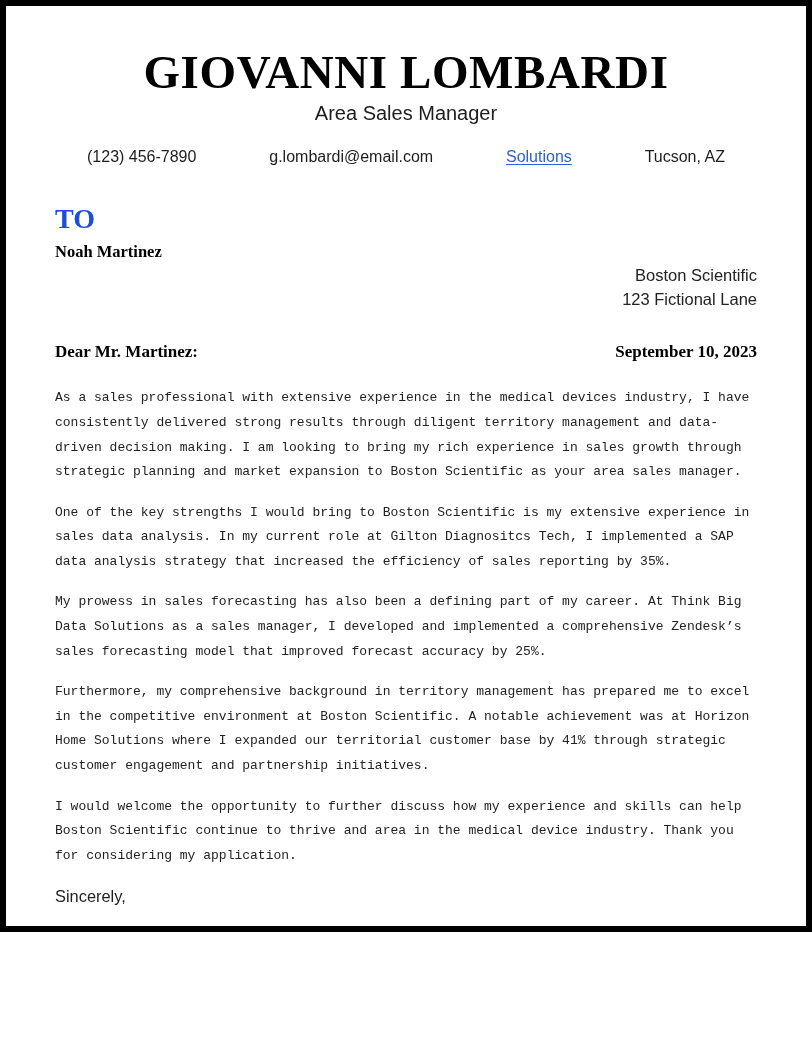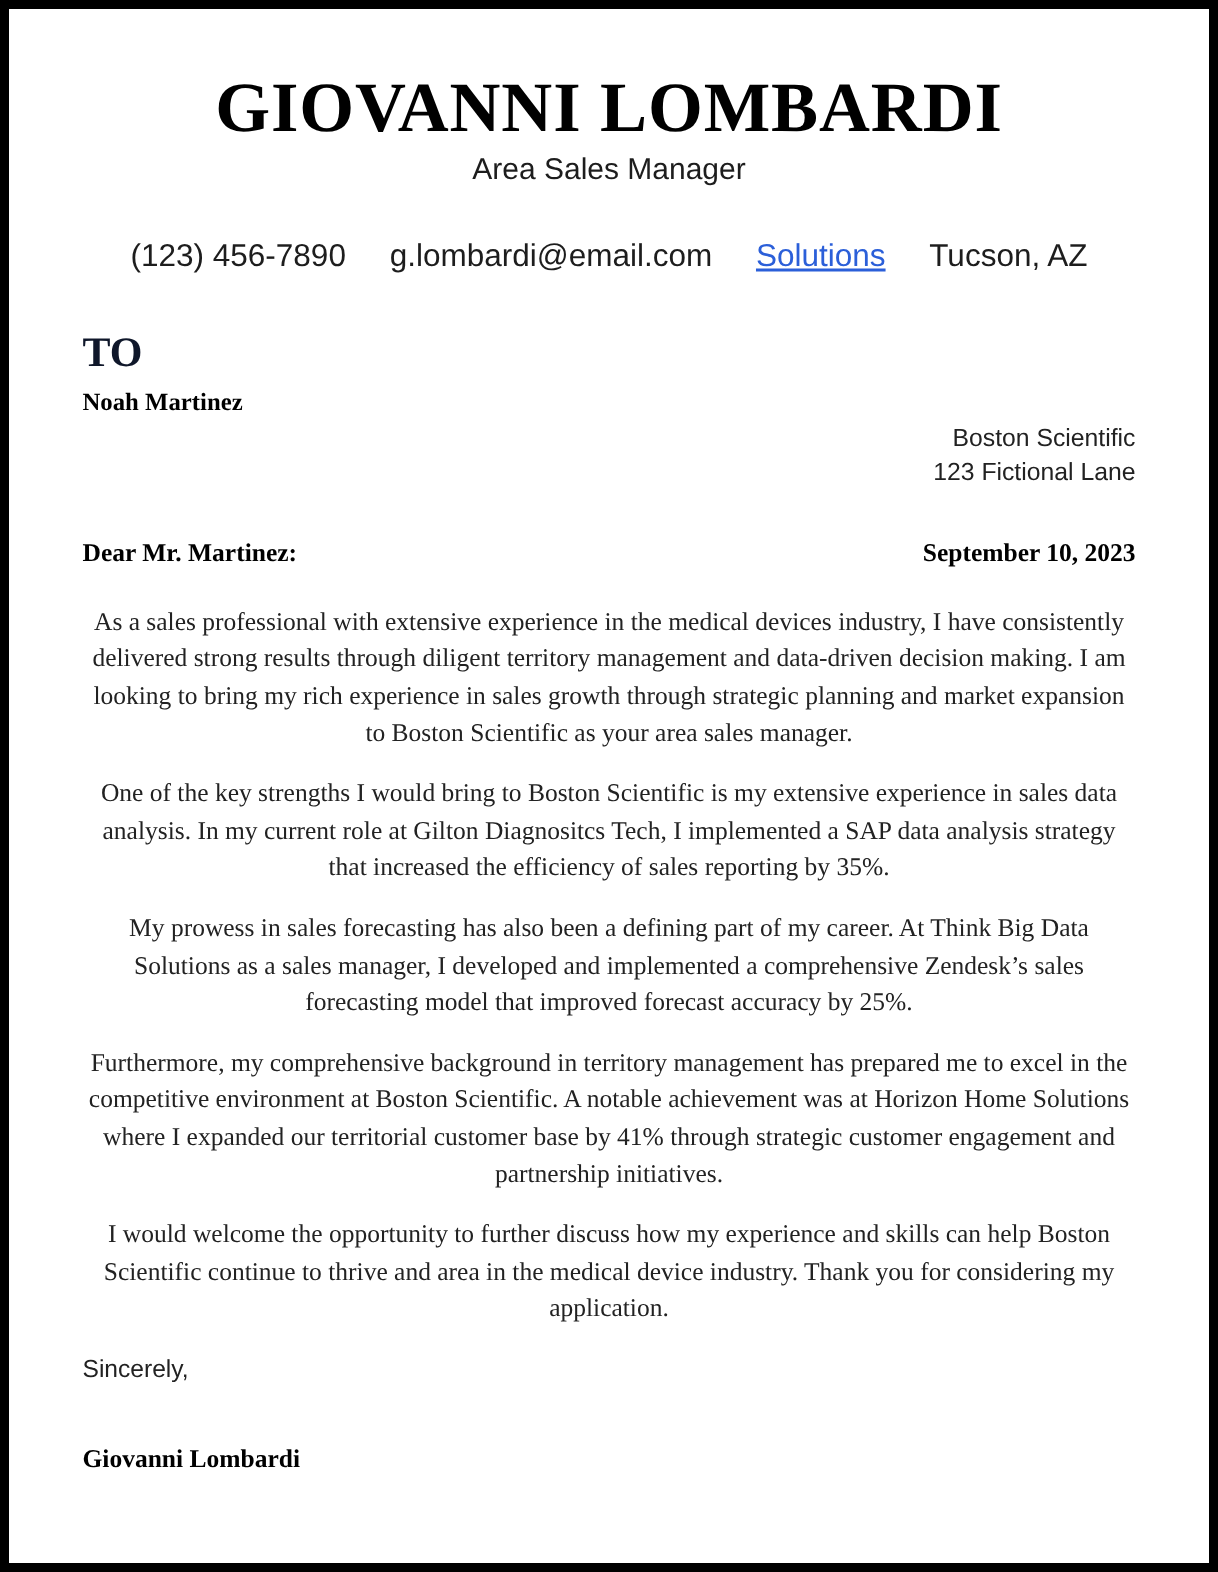--- a/index.html
+++ b/index.html
@@ -4,21 +4,21 @@
 <style>
   html, body {
     margin: 0;
     padding: 0;
     background: #ffffff;
   }
 
   #page {
     position: relative;
     width: 812px;
-    height: 1048px;
+    height: 932px;
     background: #ffffff;
     border: 6px solid #000000;
     box-sizing: border-box;
     overflow: hidden;
     font-family: "Liberation Sans", sans-serif;
   }
 
   .sheet {
     position: absolute;
     left: 0;
@@ -60,45 +60,44 @@
     display: flex;
     justify-content: space-between;
     align-items: baseline;
     margin: 22px 0 0 0;
     padding: 0 38px 0 38px;
     box-sizing: border-box;
   }
 
   .contact-item {
     font-family: "Liberation Sans", sans-serif;
-    font-size: 21px;
+    font-size: 16px;
     line-height: 1.3;
     color: #1d1d1d;
     white-space: nowrap;
-    margin-top: 10px;
   }
 
   .contact-item.link {
     color: #2b5fd9;
     text-decoration: underline;
     text-underline-offset: 2px;
     cursor: pointer;
   }
 
   
   .body-area {
     padding: 0 6px 0 6px;
   }
 
   .to-heading {
     font-family: "Liberation Serif", serif;
     font-weight: 700;
     font-size: 28px;
     line-height: 1.1;
-    color: #0f172a;
+    color: #1d4ed8;
     margin: 36px 0 6px 0;
   }
 
   .recipient-name {
     font-family: "Liberation Serif", serif;
     font-weight: 700;
     font-size: 16.5px;
     line-height: 1.3;
     color: #000000;
     margin: 0 0 2px 0;
@@ -131,26 +130,26 @@
     color: #000000;
     white-space: nowrap;
   }
 
   
   .letter-body {
     margin-top: 23px;
   }
 
   .para {
-    font-family: Liberation Serif, serif;
-    font-size: 17px;
+    font-family: Liberation Mono, monospace;
+    font-size: 13px;
     line-height: 24.6px;
     color: #222222;
     margin: 0 0 16px 0;
-    text-align: center;
+    text-align: left;
   }
 
   .para:last-child {
     margin-bottom: 0;
   }
 
   .closing {
     font-family: "Liberation Sans", sans-serif;
     font-size: 16.4px;
     line-height: 24.6px;

